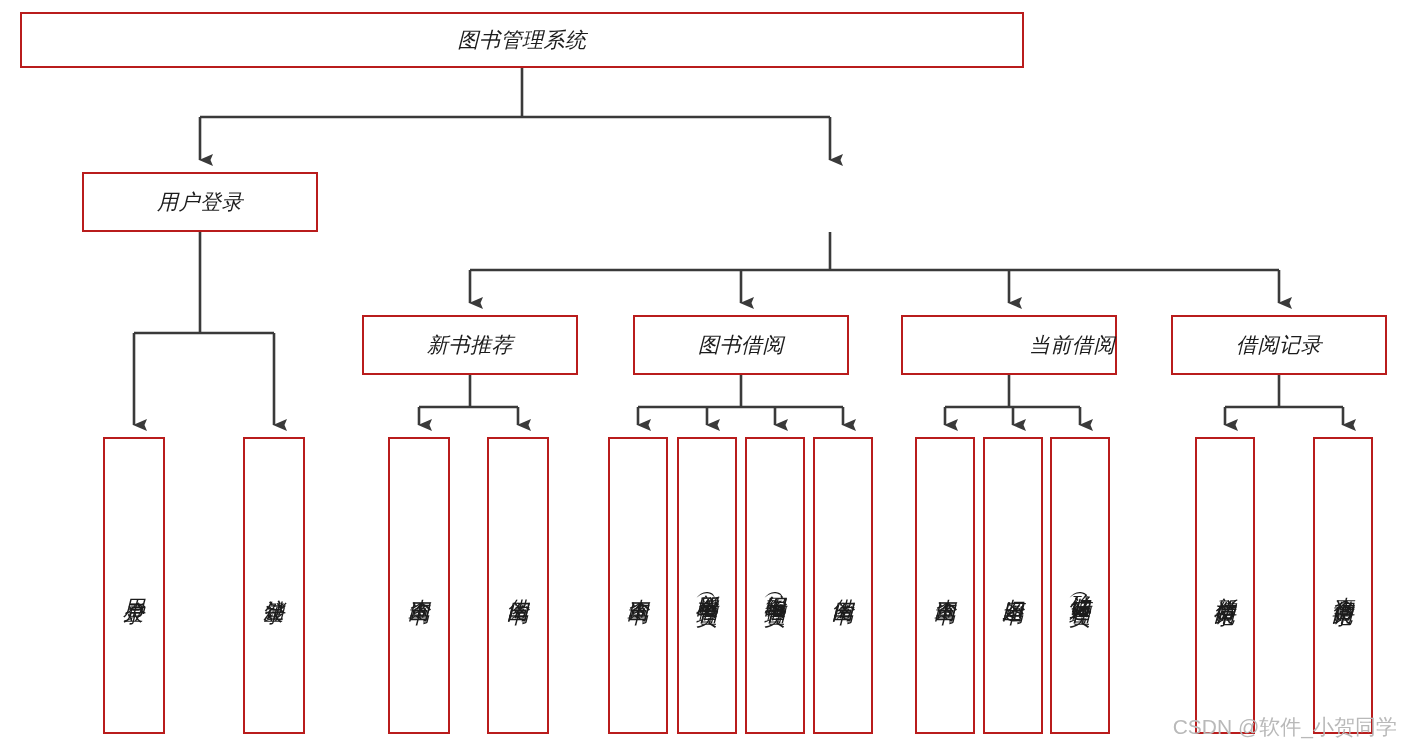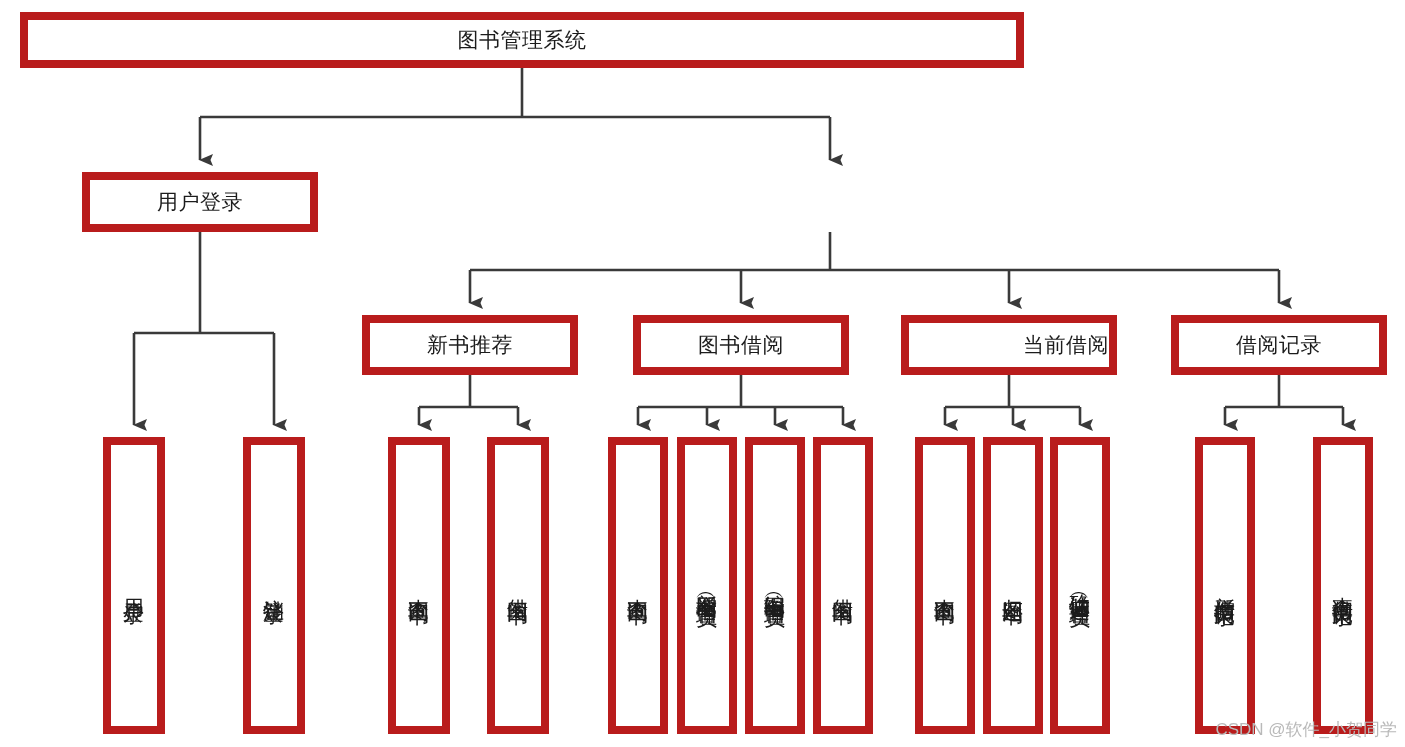--- a/index.html
+++ b/index.html
@@ -21,46 +21,47 @@
     position: absolute;
     left: 0;
     top: 0;
     width: 1405px;
     height: 747px;
   }
   .node {
     position: absolute;
     box-sizing: border-box;
     background: #ffffff;
-    border: 8px solid #b91c1c;
+    border: 2px solid #b91c1c;
     display: flex;
     align-items: center;
     justify-content: center;
     z-index: 5;
+    font-style: italic;
   }
   .node-label {
     font-size: 21px;
     color: #1c1c1c;
     line-height: 1.18;
     white-space: nowrap;
     letter-spacing: 0.5px;
   }
   .node.vertical .node-label {
     writing-mode: vertical-rl;
     text-orientation: upright;
     white-space: normal;
     letter-spacing: 2px;
     line-height: 1.0;
     max-height: 100%;
   }
   .watermark {
     position: absolute;
     right: 8px;
     bottom: 6px;
-    font-size: 17px;
+    font-size: 21px;
     color: #b9b9b9;
     z-index: 9;
     white-space: nowrap;
     pointer-events: none;
   }
 </style>
 </head>
 <body>
 
 <div id="canvas">

